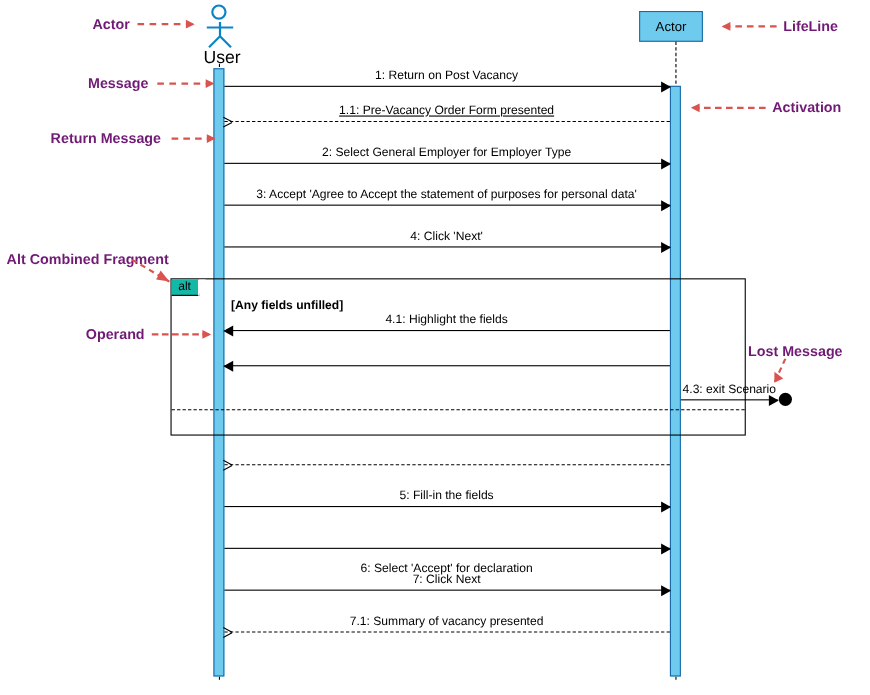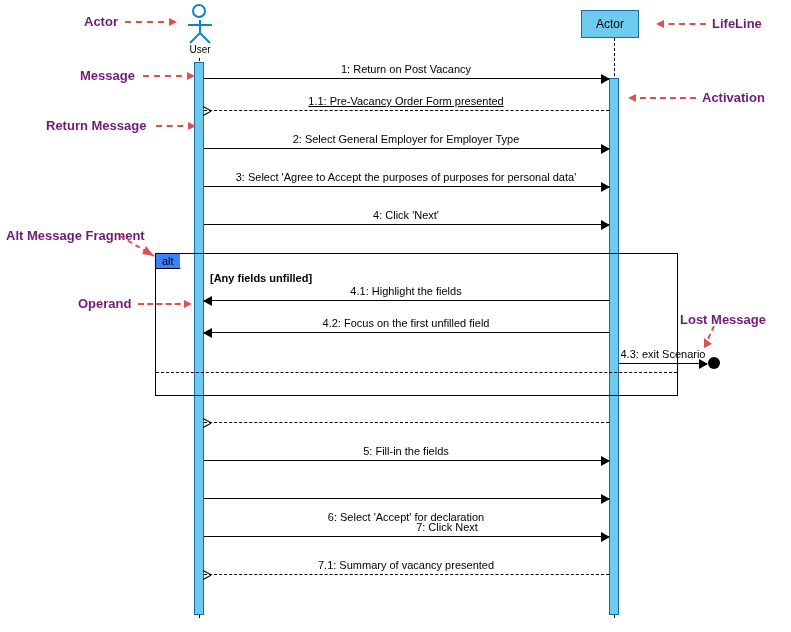--- a/index.html
+++ b/index.html
@@ -5,34 +5,34 @@
   * { box-sizing: border-box; margin: 0; padding: 0; }
   body { font-family: Arial, sans-serif; background: #fff; width: 791px; height: 632px; position: relative; overflow: hidden; }
   .canvas { position: absolute; top: 0; left: 0; width: 791px; height: 632px; }
   .annotation { position: absolute; color: #701a75; font-size: 13px; font-weight: bold; white-space: nowrap; }
   .dash-arrow { position: absolute; border-top: 2px dashed #d9534f; }
   .dash-arrow::after { content: ""; position: absolute; right: -2px; top: -5px; width: 0; height: 0; border-left: 8px solid #d9534f; border-top: 4px solid transparent; border-bottom: 4px solid transparent; }
   .dash-arrow.left::after { right: auto; left: -2px; border-left: none; border-right: 8px solid #d9534f; }
   .actor-head { position: absolute; width: 14px; height: 14px; border: 2px solid #0a84c6; border-radius: 50%; background: #fff; }
   .actor-body { position: absolute; stroke: #0a84c6; }
   .lifeline-box { position: absolute; background: #6fcbee; border: 1px solid #1a6aa5; text-align: center; font-size: 12px; padding: 6px 14px; }
-  .label { position: absolute; font-size: 10px; color: #000; text-align: center; }
+  .label { position: absolute; font-size: 16px; color: #000; text-align: center; }
   .lifeline-dash { position: absolute; border-left: 1px dashed #000; width: 0; }
   .activation { position: absolute; background: #6fcbee; border: 1px solid #1a6aa5; width: 10px; }
   .msg-line { position: absolute; height: 0; border-top: 1px solid #000; }
   .msg-line.dashed { border-top: 1px dashed #000; }
   .msg-line .arrow-r { position: absolute; right: -1px; top: -5px; width: 0; height: 0; border-left: 9px solid #000; border-top: 5px solid transparent; border-bottom: 5px solid transparent; }
   .msg-line .arrow-l { position: absolute; left: -1px; top: -5px; width: 0; height: 0; border-right: 9px solid #000; border-top: 5px solid transparent; border-bottom: 5px solid transparent; }
   .open-arrow-l { position: absolute; left: -1px; top: -5px; width: 9px; height: 10px; }
   .open-arrow-l::before, .open-arrow-l::after { content:""; position:absolute; left:0; width:9px; height:1px; background:#000; }
   .open-arrow-l::before { top:0; transform-origin:left; transform:rotate(28deg); }
   .open-arrow-l::after { bottom:0; transform-origin:left; transform:rotate(-28deg); }
   .msg-text { position: absolute; font-size: 11px; color: #000; white-space: nowrap; transform: translateX(-50%); }
   .alt-box { position: absolute; border: 1px solid #000; background: transparent; }
-  .alt-label { position: absolute; left: 0; top: 0; border: 1px solid #000; border-top: none; border-left: none; font-size: 11px; padding: 1px 6px; background: #3b82f6; }
+  .alt-label { position: absolute; left: 0; top: 0; border: 1px solid #000; border-top: none; border-left: none; font-size: 11px; padding: 1px 6px; background: #14b8a6; }
   .alt-label::after { content:""; position:absolute; right:-7px; top:0; width:0; height:0; border-top: 16px solid #fff; border-right: 7px solid transparent; }
   .alt-divider { position: absolute; left: 0; right: 0; border-top: 1px dashed #000; }
   .guard { position: absolute; font-size: 11px; }
   .lost-dot { position: absolute; width: 12px; height: 12px; background: #000; border-radius: 50%; }
 </style>
 </head>
 <body>
 
 <div class="canvas">
 
@@ -68,42 +68,41 @@
   <div class="msg-text" style="left:406px; top:95px;text-decoration:underline;">1.1: Pre-Vacancy Order Form presented</div>
 
   <div class="msg-line" style="left:204px; top:148px; width:405px;">
       <span class="arrow-r"></span>
     </div>
   <div class="msg-text" style="left:406px; top:133px;">2: Select General Employer for Employer Type</div>
 
   <div class="msg-line" style="left:204px; top:186px; width:405px;">
       <span class="arrow-r"></span>
     </div>
-  <div class="msg-text" style="left:406px; top:171px;">3: Select 'Agree to Accept the purposes of purposes for personal data'</div>
+  <div class="msg-text" style="left:406px; top:171px;">3: Accept 'Agree to Accept the statement of purposes for personal data'</div>
 
   <div class="msg-line" style="left:204px; top:224px; width:405px;">
       <span class="arrow-r"></span>
     </div>
   <div class="msg-text" style="left:406px; top:209px;">4: Click 'Next'</div>
 
   <div class="alt-box" style="left:155px; top:253px; width:523px; height:143px;">
     <div class="alt-label">alt</div>
     <div class="alt-divider" style="top:118px;"></div>
   </div>
   <div class="guard" style="left:210px; top:272px;font-weight:bold;">[Any fields unfilled]</div>
 
   <div class="msg-line" style="left:204px; top:300px; width:405px;">
       <span class="arrow-l"></span>
     </div>
   <div class="msg-text" style="left:406px; top:285px;">4.1: Highlight the fields</div>
 
   <div class="msg-line" style="left:204px; top:332px; width:405px;">
       <span class="arrow-l"></span>
     </div>
-  <div class="msg-text" style="left:406px; top:317px;">4.2: Focus on the first unfilled field</div>
 
   <div class="msg-line" style="left:619px; top:363px; width:88px;">
       <span class="arrow-r"></span>
     </div>
   <div class="msg-text" style="left:663px; top:348px;">4.3: exit Scenario</div>
   <div class="lost-dot" style="left:708px; top:357px;"></div>
 
   <div class="msg-line dashed" style="left:204px; top:422px; width:405px;">
       <span class="open-arrow-l"></span>
     </div>
@@ -114,37 +113,37 @@
   <div class="msg-text" style="left:406px; top:445px;">5: Fill-in the fields</div>
 
   <div class="msg-line" style="left:204px; top:498px; width:405px;">
       <span class="arrow-r"></span>
     </div>
   <div class="msg-text" style="left:406px; top:483px;margin-top:28px;">6: Select 'Accept' for declaration</div>
 
   <div class="msg-line" style="left:204px; top:536px; width:405px;">
       <span class="arrow-r"></span>
     </div>
-  <div class="msg-text" style="left:406px; top:521px;margin-left:41px;">7: Click Next</div>
+  <div class="msg-text" style="left:406px; top:521px;">7: Click Next</div>
 
   <div class="msg-line dashed" style="left:204px; top:574px; width:405px;">
       <span class="open-arrow-l"></span>
     </div>
   <div class="msg-text" style="left:406px; top:559px;">7.1: Summary of vacancy presented</div>
 
   <div class="annotation" style="left:84px; top:14px;">Actor</div>
   <div class="dash-arrow" style="left:125px; top:21px; width:50px;"></div>
 
   <div class="annotation" style="left:80px; top:68px;">Message</div>
   <div class="dash-arrow" style="left:143px; top:75px; width:50px;"></div>
 
   <div class="annotation" style="left:46px; top:118px;">Return Message</div>
   <div class="dash-arrow" style="left:156px; top:125px; width:38px;"></div>
 
-  <div class="annotation" style="left:6px; top:228px;">Alt Message Fragment</div>
+  <div class="annotation" style="left:6px; top:228px;">Alt Combined Fragment</div>
   <svg style="position:absolute; left:120px; top:236px;" width="40" height="24">
     <line x1="0" y1="0" x2="34" y2="20" stroke="#d9534f" stroke-width="2" stroke-dasharray="5,4"></line>
     <polygon points="34,20 26,10 22,18" fill="#d9534f"></polygon>
   </svg>
 
   <div class="annotation" style="left:78px; top:296px;">Operand</div>
   <div class="dash-arrow" style="left:138px; top:303px; width:52px;"></div>
 
   <div class="annotation" style="left:712px; top:16px;">LifeLine</div>
   <div class="dash-arrow left" style="left:658px; top:23px; width:48px;"></div>

